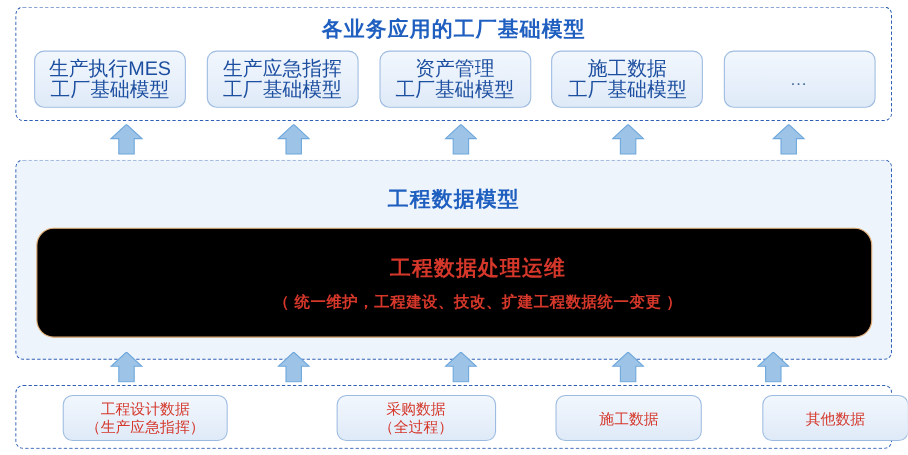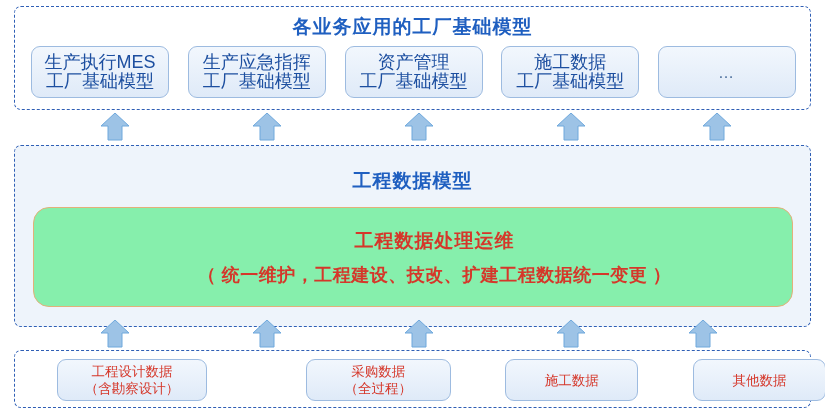--- a/index.html
+++ b/index.html
@@ -106,37 +106,37 @@
     letter-spacing: 1px;
   }
   .ops-box {
     position: absolute;
     left: 18px;
     top: 61px;
     width: 760px;
     height: 100px;
     border: 1px solid #e3b07a;
     border-radius: 16px;
-    background: #86efac;
+    background: #000000;
     box-sizing: border-box;
     display: flex;
     flex-direction: column;
     align-items: center;
     justify-content: center;
     padding-left: 43px;
   }
   .ops-title {
     font-size: 19px;
     font-weight: bold;
     color: #d5372a;
     letter-spacing: 1px;
     margin-bottom: 9px;
   }
   .ops-sub {
-    font-size: 18px;
+    font-size: 14px;
     font-weight: bold;
     color: #d5372a;
     letter-spacing: 0.5px;
   }
 
   
   .bottom-section {
     position: absolute;
     left: 14px;
     top: 350px;
@@ -276,21 +276,21 @@
   <div class="arrow" style="left:688px; top:320px;">
     <svg width="30" height="28" viewBox="0 0 30 28">
         <polygon points="15,0 29,13 22,13 22,27 8,27 8,13 1,13" fill="#9dc3e6" stroke="#6fa8dc" stroke-width="1"></polygon>
       </svg>
   </div>
 
   <div class="bottom-section">
     <div class="bottom-boxes">
       <div class="data-box w-wide">
         <span>工程设计数据</span>
-        <span>（含勘察设计）</span>
+        <span>（生产应急指挥）</span>
       </div>
       <div class="data-box w-mid">
         <span>采购数据</span>
         <span>（全过程）</span>
       </div>
       <div class="data-box w-nar">
         <span>施工数据</span>
       </div>
       <div class="data-box w-nar">
         <span>其他数据</span>

